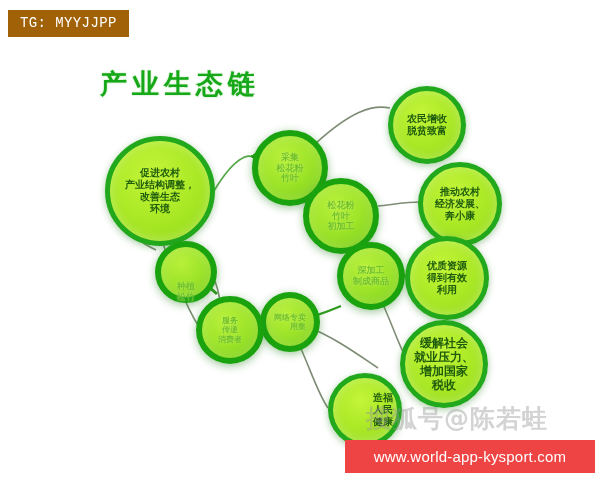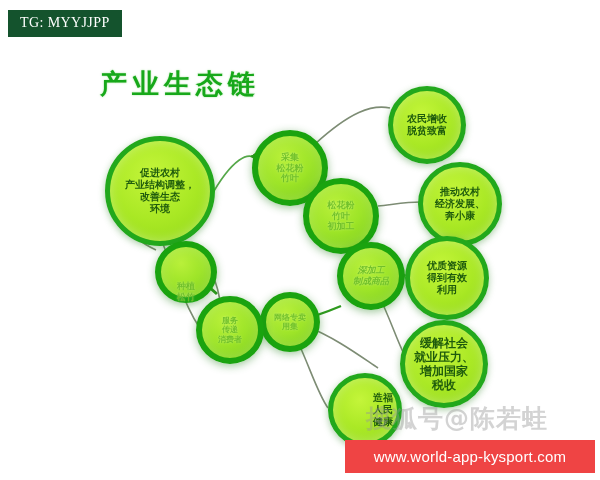--- a/index.html
+++ b/index.html
@@ -20,28 +20,28 @@
     left: 0; top: 0;
     width: 600px; height: 480px;
     background: #ffffff;
   }
 
   
   #tg-tag {
     position: absolute;
     left: 8px;
     top: 10px;
-    background: #14532d;
+    background: #a16207;
     color: #ffffff;
     font-size: 14px;
     letter-spacing: .4px;
     padding: 5px 12px 6px 12px;
     white-space: nowrap;
     z-index: 40;
-    font-family: Liberation Serif, serif;
+    font-family: Liberation Mono, monospace;
   }
 
   
   #url-banner {
     position: absolute;
     left: 345px;
     top: 440px;
     width: 250px;
     height: 33px;
     background: #ef4444;
@@ -197,25 +197,25 @@
       <span class="label" style="font-size: 9px;">采集
 松花粉
 竹叶</span>
     </div>
     <div class="node process" style="left: 243px; top: 140px; width: 76px; height: 76px;">
       <span class="label" style="font-size: 9px;">松花粉
 竹叶
 初加工</span>
     </div>
     <div class="node process" style="left: 277px; top: 204px; width: 68px; height: 68px;">
-      <span class="label" style="font-size: 9px; font-style: italic;">深加工
+      <span class="label" style="font-size: 9px;">深加工
 制成商品</span>
     </div>
     <div class="node process" style="left: 200px; top: 254px; width: 60px; height: 60px;">
-      <span class="label" style="font-size: 8px;">网络专卖
+      <span class="label" style="font-size: 8px; text-align: right;">网络专卖
 用集</span>
     </div>
     <div class="node process" style="left: 136px; top: 258px; width: 68px; height: 68px;">
       <span class="label" style="font-size: 8px;">服务
 传递
 消费者</span>
     </div>
     <div class="node process" style="left: 95px; top: 203px; width: 62px; height: 62px;">
       <span class="label" style="font-size: 9px; margin-top: 40px;">种植
 松竹</span>

